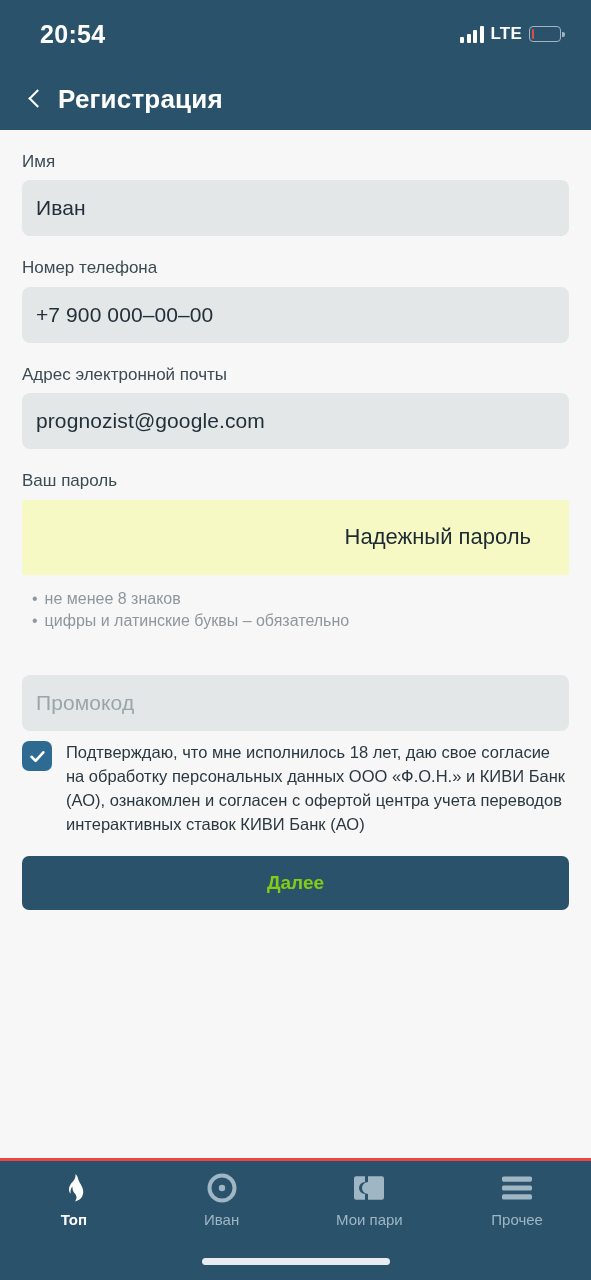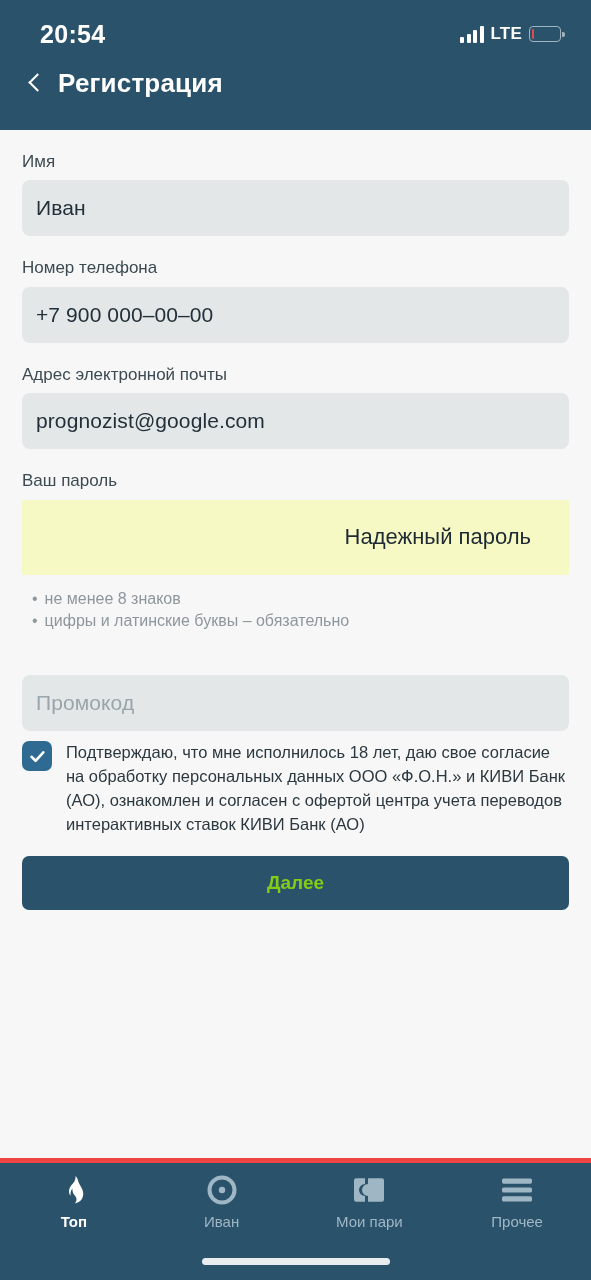--- a/index.html
+++ b/index.html
@@ -85,20 +85,21 @@
     width: 10%;
     background: #E04A4A;
     border-radius: 1.5px;
   }
 
   
   .header {
     height: 62px;
     background: #2A536B;
     display: flex;
+    align-items: center;
     padding: 0 0 0 24px;
     box-sizing: border-box;
   }
   .back-chevron {
     width: 26px;
     height: 30px;
     position: relative;
     flex: 0 0 auto;
     cursor: pointer;
   }
@@ -229,21 +230,21 @@
   }
 
   
   .bottom-nav {
     position: absolute;
     left: 0;
     bottom: 0;
     width: 591px;
     height: 122px;
     background: #2A536B;
-    border-top: 5px solid #ef4444;
+    border-top: 3px solid #ef4444;
     box-sizing: border-box;
   }
   .nav-items {
     display: flex;
     padding-top: 10px;
   }
   .nav-item {
     flex: 1;
     display: flex;
     flex-direction: column;

